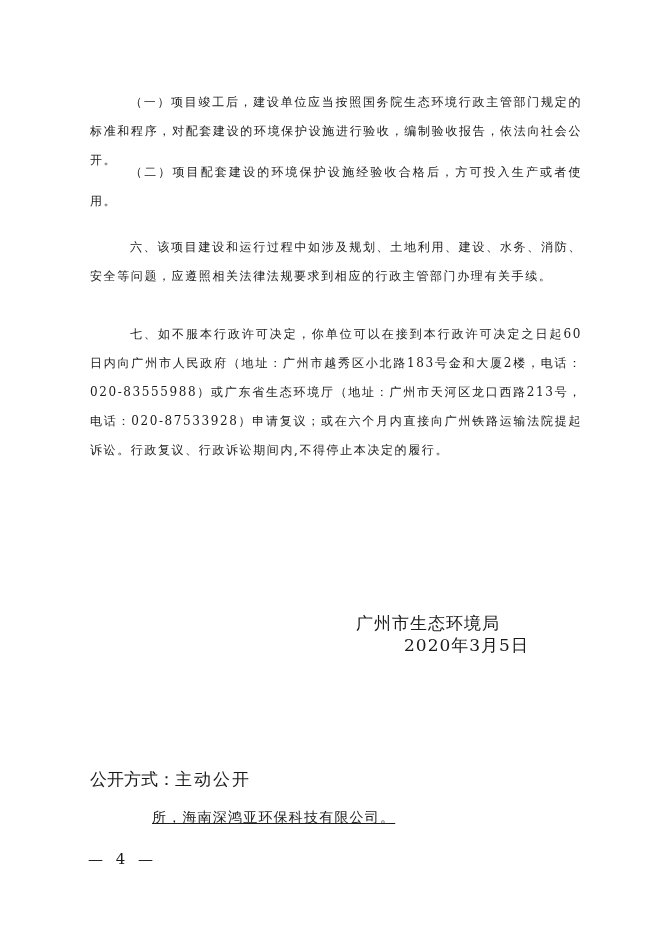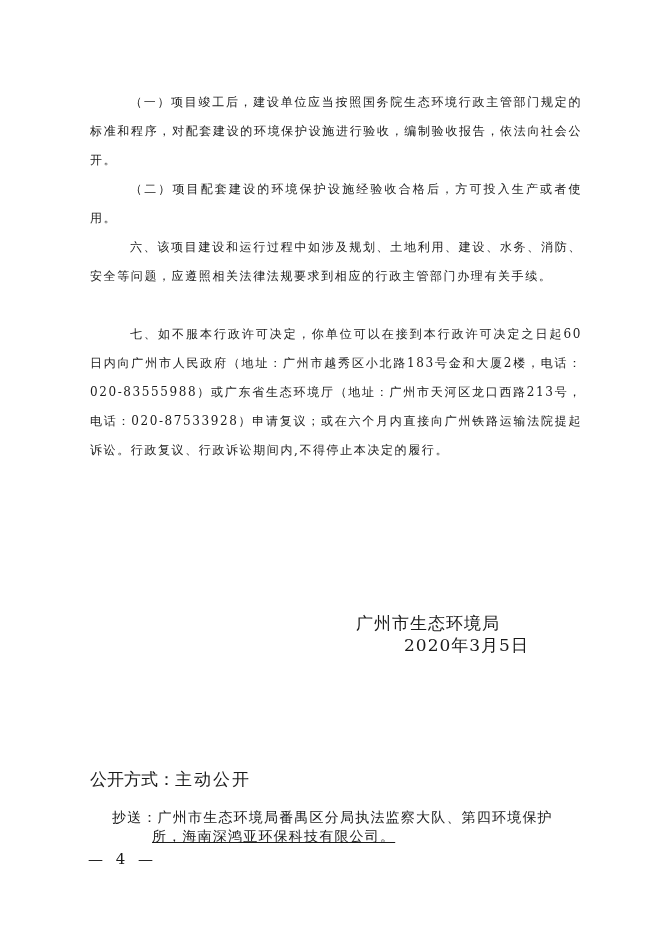--- a/index.html
+++ b/index.html
@@ -14,29 +14,28 @@
   .pub .val { letter-spacing: 2px; text-align: center; }
   .cc { position: absolute; left: 112px; top: 808px; width: 470px; font-size: 14px;
         line-height: 19px; letter-spacing: 1.2px; }
   .cc .row2 { padding-left: 40px; text-decoration: underline; }
   .pagenum { position: absolute; left: 88px; top: 850px; font-size: 15px; letter-spacing: 4px; }
 </style>
 </head>
 <body>
 
 <p class="para indent" style="top:88px;">（一）项目竣工后，建设单位应当按照国务院生态环境行政主管部门规定的标准和程序，对配套建设的环境保护设施进行验收，编制验收报告，依法向社会公开。</p>
-<p class="para indent" style="top:175px;">（二）项目配套建设的环境保护设施经验收合格后，方可投入生产或者使用。</p>
+<p class="para indent" style="top:158px;">（二）项目配套建设的环境保护设施经验收合格后，方可投入生产或者使用。</p>
 <p class="para indent" style="top:233px;">六、该项目建设和运行过程中如涉及规划、土地利用、建设、水务、消防、安全等问题，应遵照相关法律法规要求到相应的行政主管部门办理有关手续。</p>
 <p class="para indent" style="top:320px;">七、如不服本行政许可决定，你单位可以在接到本行政许可决定之日起60日内向广州市人民政府（地址：广州市越秀区小北路183号金和大厦2楼，电话：020-83555988）或广东省生态环境厅（地址：广州市天河区龙口西路213号，电话：020-87533928）申请复议；或在六个月内直接向广州铁路运输法院提起诉讼。行政复议、行政诉讼期间内,不得停止本决定的履行。</p>
 
 <div class="sig" style="left:356px; top:612px;">广州市生态环境局</div>
 <div class="sig" style="left:404px; top:634px;">2020年3月5日</div>
 
 <div class="pub">
   <span class="lbl">公开方式：</span><span class="val">主动公开</span>
 </div>
 
 <div class="cc">
-  <div>抄送：广州市生态环境局番禺区分局执法监察大队、第四环境保护</div>
   <div class="row2">所，海南深鸿亚环保科技有限公司。</div>
 </div>
 
 <div class="pagenum">— 4 —</div>
 
 </body></html>

